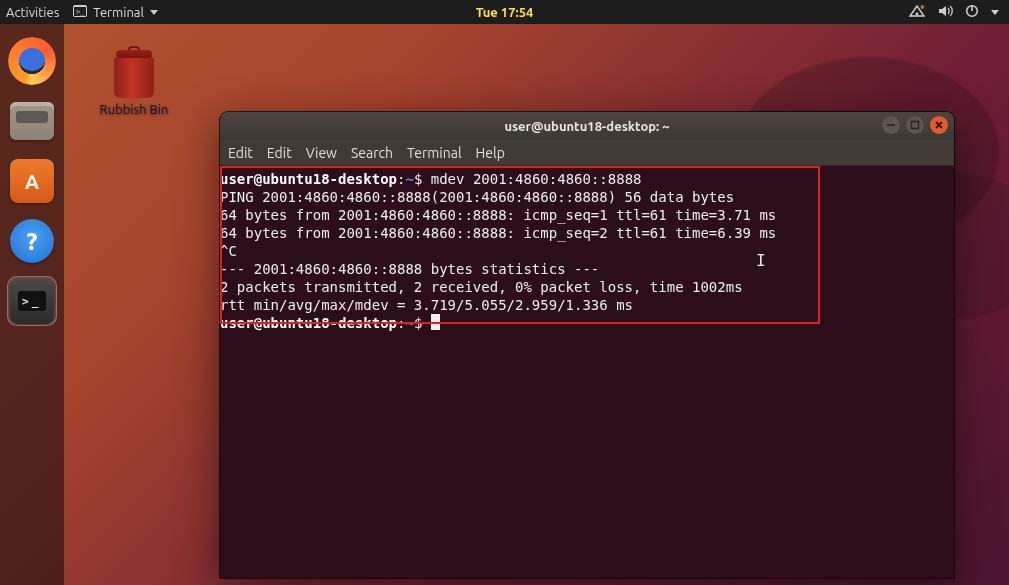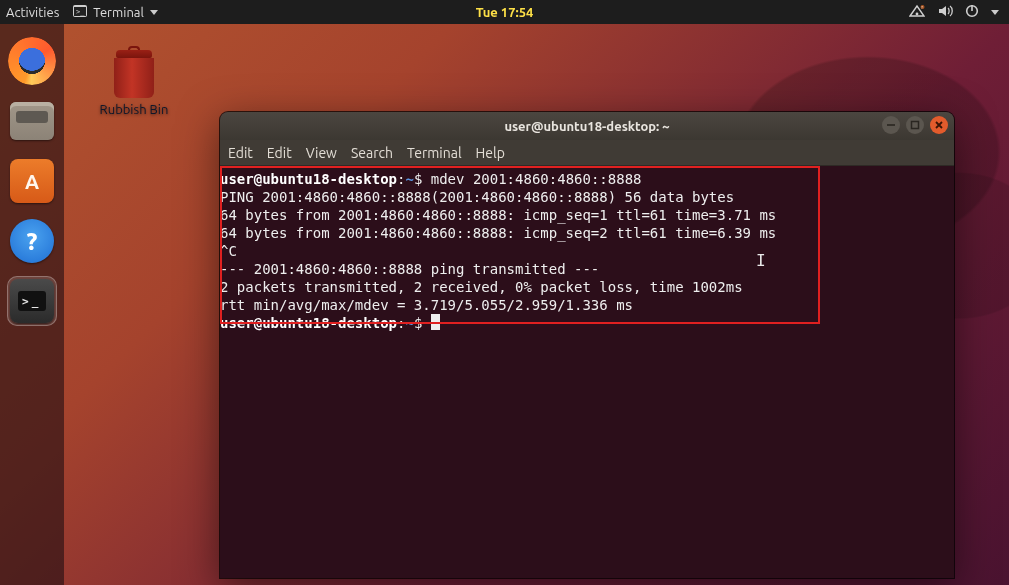--- a/index.html
+++ b/index.html
@@ -224,19 +224,19 @@
     <span>Terminal</span>
     <span>Help</span>
   </div>
   <div class="term-body">
     <div class="highlight-box"></div>
 <pre><span class="u">user@ubuntu18-desktop</span><span class="w">:</span><span class="p">~</span><span class="w">$</span> <span class="w">mdev 2001:4860:4860::8888</span>
 <span class="w">PING 2001:4860:4860::8888(2001:4860:4860::8888) 56 data bytes</span>
 <span class="w">64 bytes from 2001:4860:4860::8888: icmp_seq=1 ttl=61 time=3.71 ms</span>
 <span class="w">64 bytes from 2001:4860:4860::8888: icmp_seq=2 ttl=61 time=6.39 ms</span>
 <span class="w">^C</span>
-<span class="w">--- 2001:4860:4860::8888 ping transmitted ---</span>
+<span class="w">--- 2001:4860:4860::8888 bytes statistics ---</span>
 <span class="w">2 packets transmitted, 2 received, 0% packet loss, time 1002ms</span>
 <span class="w">rtt min/avg/max/mdev = 3.719/5.055/2.959/1.336 ms</span>
 <span class="u">user@ubuntu18-desktop</span><span class="w">:</span><span class="p">~</span><span class="w">$</span> <span class="cursor"></span></pre>
     <span class="text-cursor" style="left:536px; top:86px;">I</span>
   </div>
 </div>
 
 </body></html>

